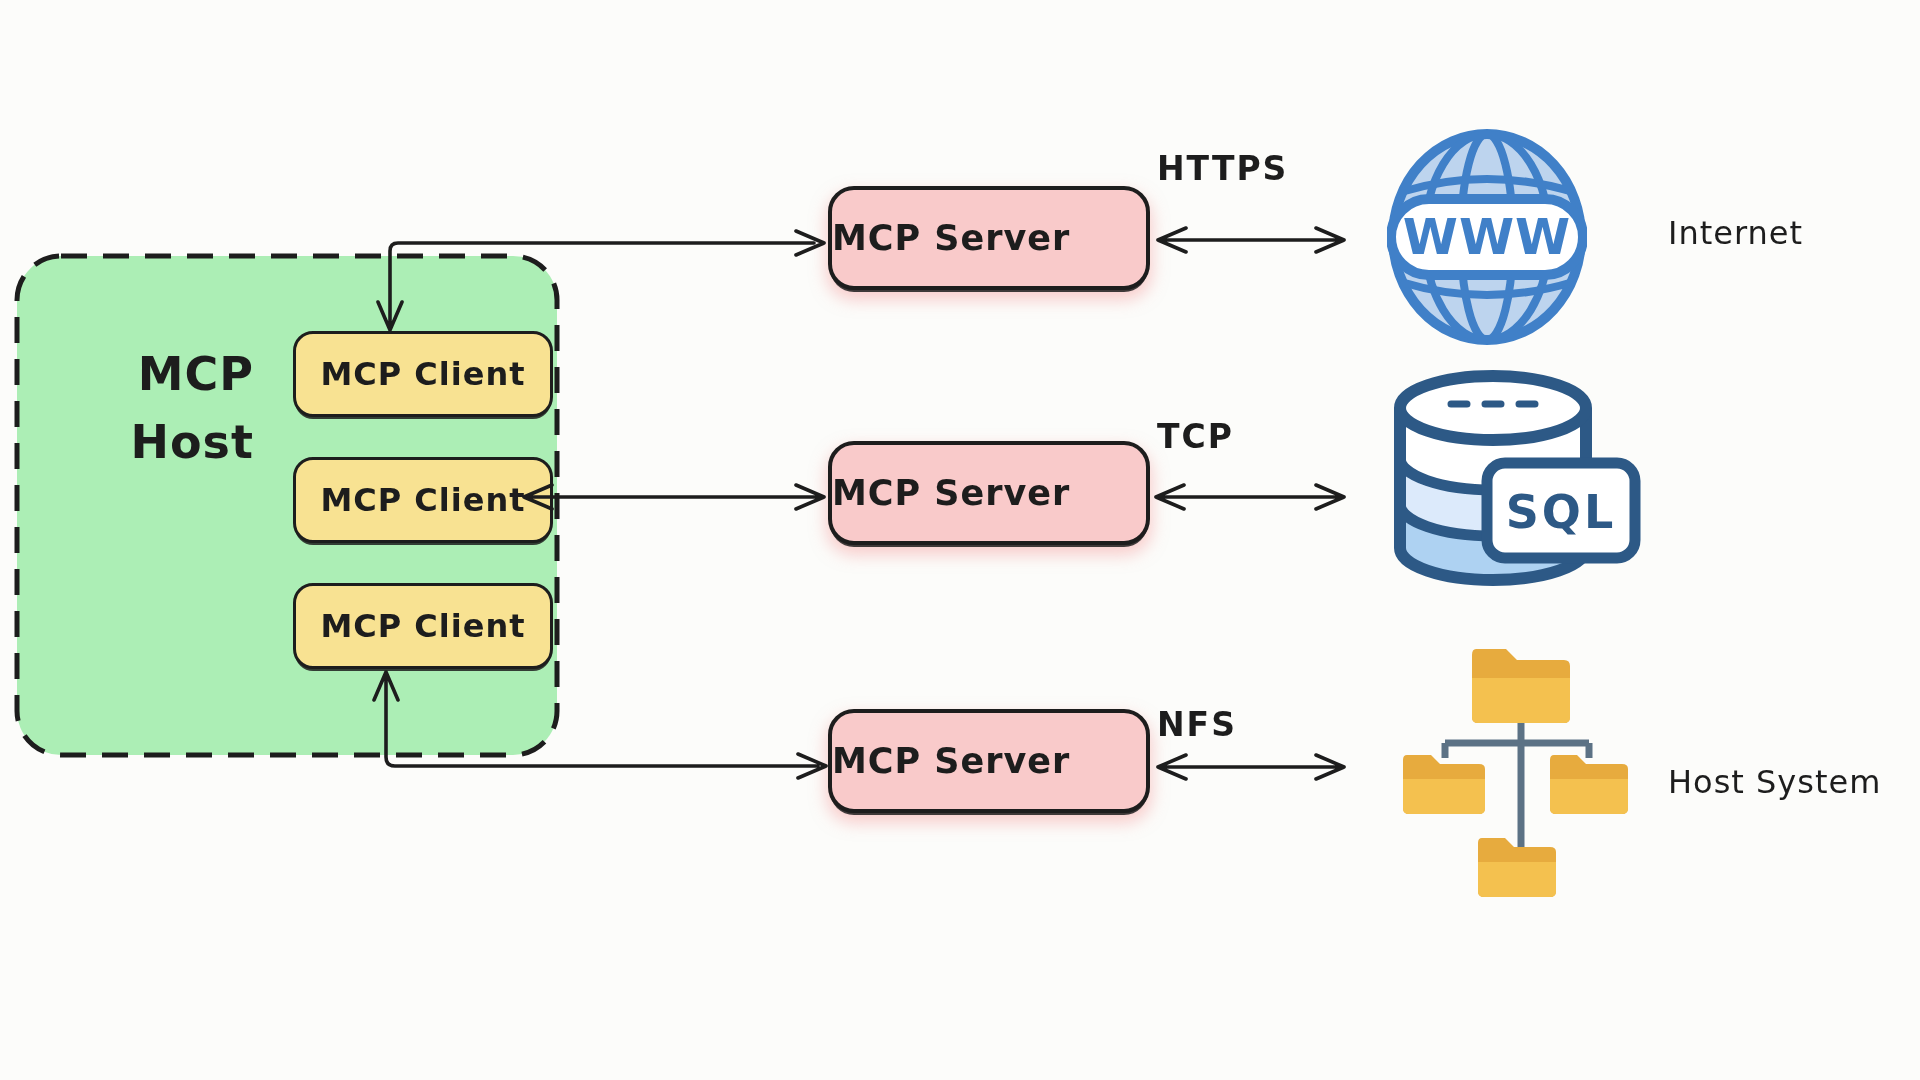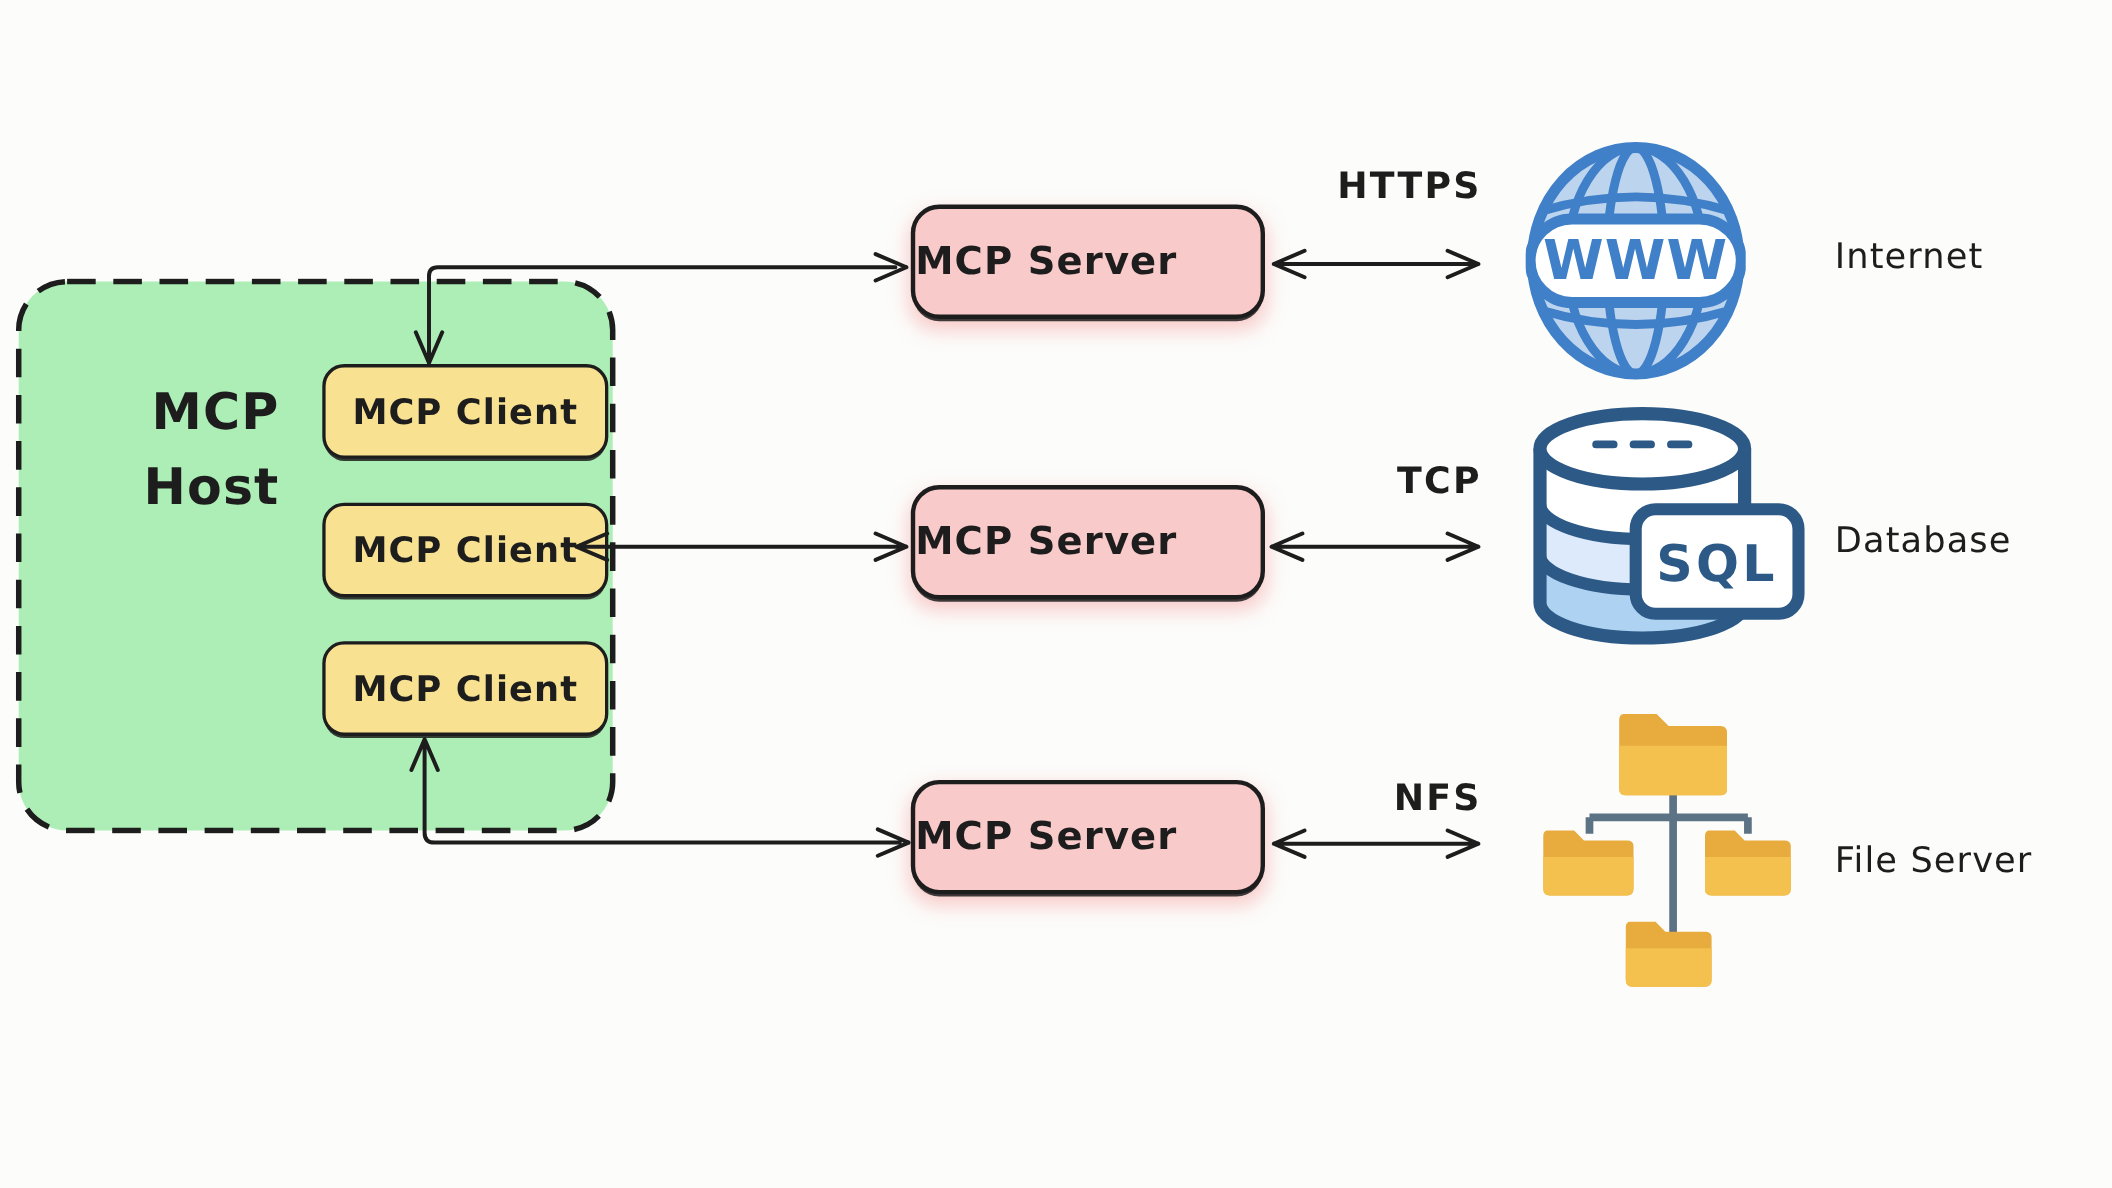--- a/index.html
+++ b/index.html
@@ -32,21 +32,21 @@
     left:828px;width:322px;height:104px;z-index:2;box-sizing:border-box;
     background:#f9caca;border:4px solid #1d1d1d;border-radius:26px;
     display:flex;align-items:center;justify-content:flex-start;
     font-size:35px;font-weight:bold;letter-spacing:1px;
     box-shadow:0 4px 0 -2px rgba(29,29,29,.85),0 8px 16px 2px rgba(246,160,160,.5);
   }
   .server-1{top:186px}.server-2{top:441px}.server-3{top:709px}
 
   
   .proto-label{
-    left:1157px;width:190px;text-align:right;z-index:2;
+    left:1157px;width:190px;text-align:left;z-index:2;
     font-size:33px;font-weight:bold;letter-spacing:2px;
   }
   .proto-1{top:149px}.proto-2{top:417px}.proto-3{top:705px}
   .resource-label{
     left:1668px;z-index:2;white-space:nowrap;
     font-size:32px;font-weight:500;letter-spacing:1px;
   }
   .res-1{top:214px}.res-2{top:472px}.res-3{top:763px}
 
   
@@ -86,22 +86,21 @@
   </div>
   <div class="abs server-box server-3">
     <span>MCP Server</span>
   </div>
 
   <div class="abs proto-label proto-1">HTTPS</div>
   <div class="abs proto-label proto-2">TCP</div>
   <div class="abs proto-label proto-3">NFS</div>
 
   <div class="abs resource-label res-1">Internet</div>
-  <div class="abs resource-label res-2">Database</div>
-  <div class="abs resource-label res-3">File Server</div>
+  <div class="abs resource-label res-3">Host System</div>
 
   <svg class="abs globe-icon" width="200" height="218" viewBox="0 0 200 218">
     <ellipse cx="100" cy="109" rx="94" ry="103" fill="#bdd4ee" stroke="#4080c8" stroke-width="10"></ellipse>
     <ellipse cx="100" cy="109" rx="62" ry="103" fill="none" stroke="#4080c8" stroke-width="8"></ellipse>
     <ellipse cx="100" cy="109" rx="26" ry="103" fill="none" stroke="#4080c8" stroke-width="8"></ellipse>
     <path d="M14 64 Q100 38 186 64" fill="none" stroke="#4080c8" stroke-width="8"></path>
     <path d="M14 154 Q100 180 186 154" fill="none" stroke="#4080c8" stroke-width="8"></path>
     <rect x="4" y="71" width="192" height="76" rx="38" fill="#ffffff" stroke="#4080c8" stroke-width="10"></rect>
     <text x="100" y="126" text-anchor="middle" font-family="DejaVu Sans, sans-serif" font-size="50" font-weight="bold" fill="#4080c8" letter-spacing="1">WWW</text>
   </svg>

